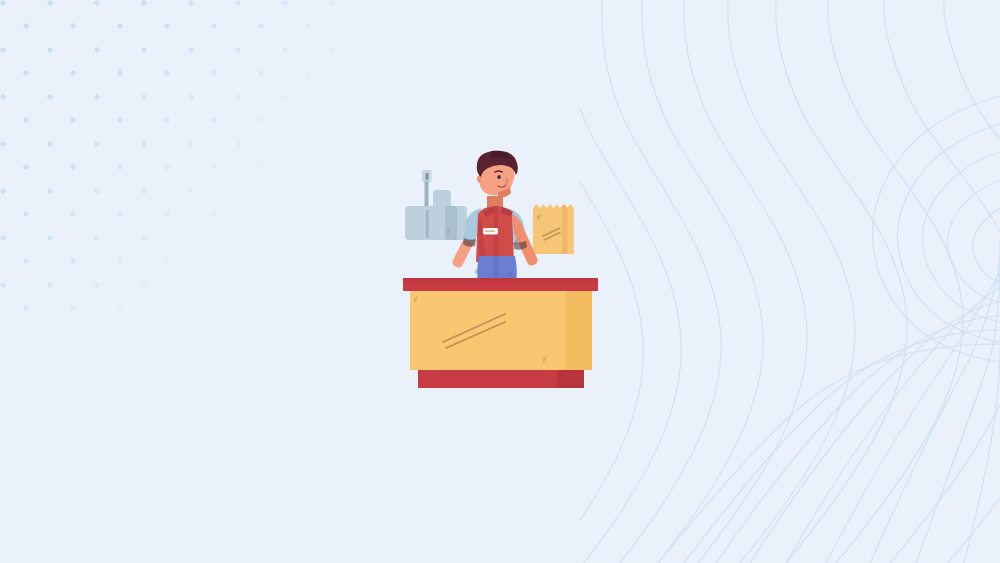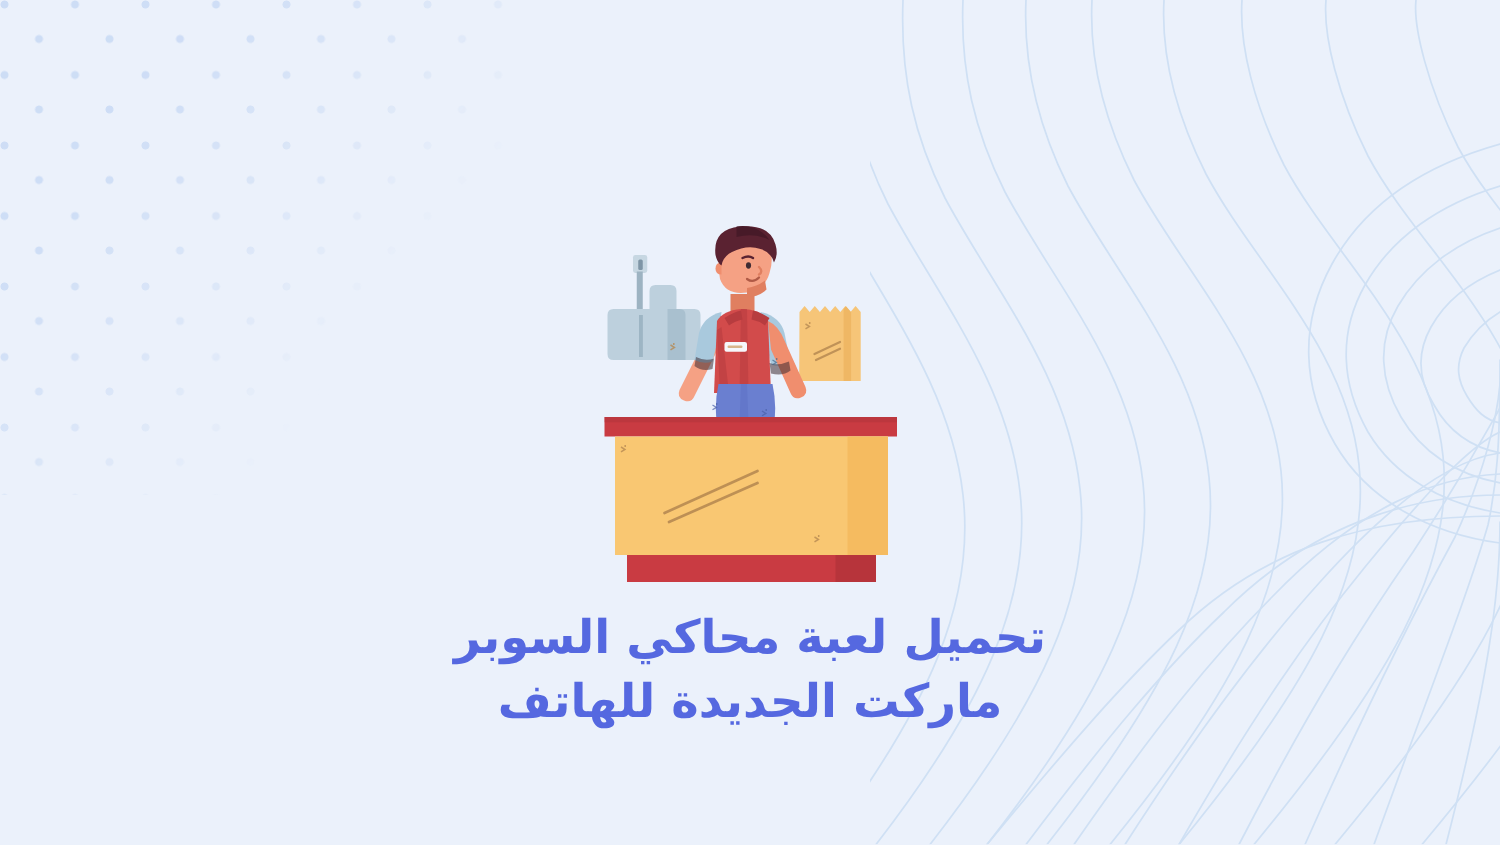--- a/index.html
+++ b/index.html
@@ -208,18 +208,14 @@
       </g>
 
       <path d="M19 150 l2.6 1.6 l-2.6 1.6 M21.8 148.6 l0 1.4" stroke="#b78a52" stroke-width="1" fill="none" opacity="0.8"></path>
       <path d="M148 210 l2.6 1.6 l-2.6 1.6 M150.8 208.6 l0 1.4" stroke="#b78a52" stroke-width="1" fill="none" opacity="0.8"></path>
 
       <rect x="23" y="222" width="166" height="18" fill="#c93b42"></rect>
       <rect x="162" y="222" width="27" height="18" fill="#b7343b"></rect>
     </g>
   </svg>
 
-  <div id="heading">
-    <span class="line">تحميل لعبة محاكي السوبر</span>
-    <span class="line">ماركت الجديدة للهاتف</span>
-  </div>
 
 </div>
 
 </body></html>

